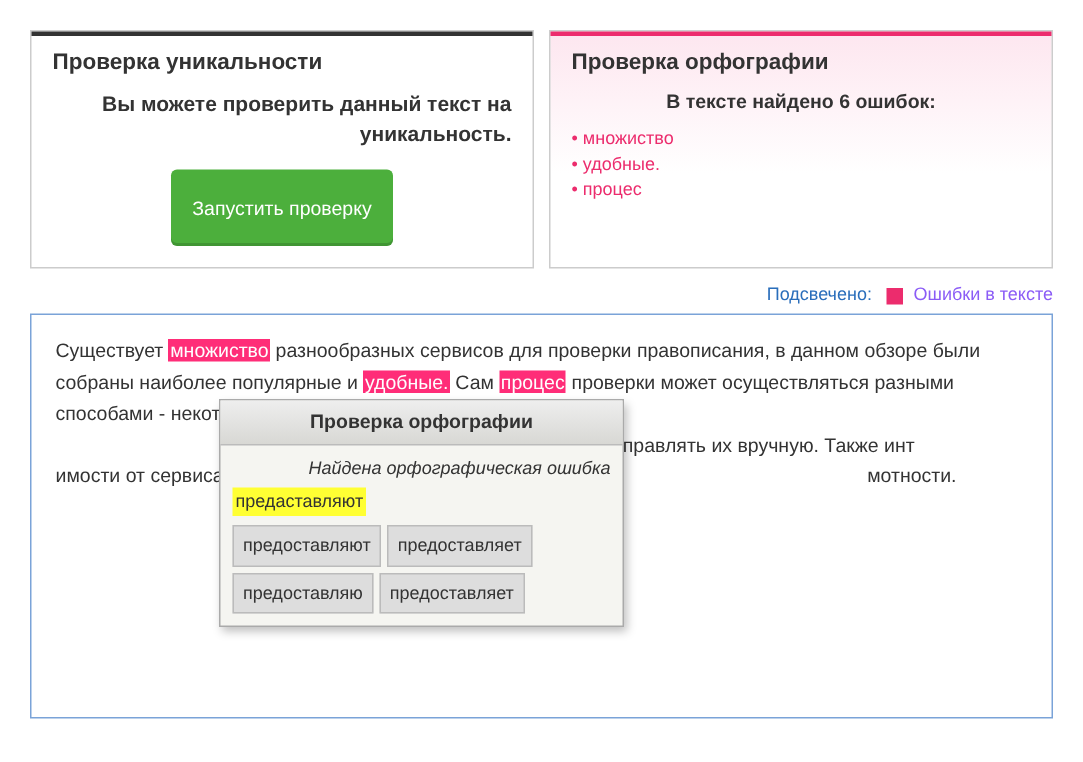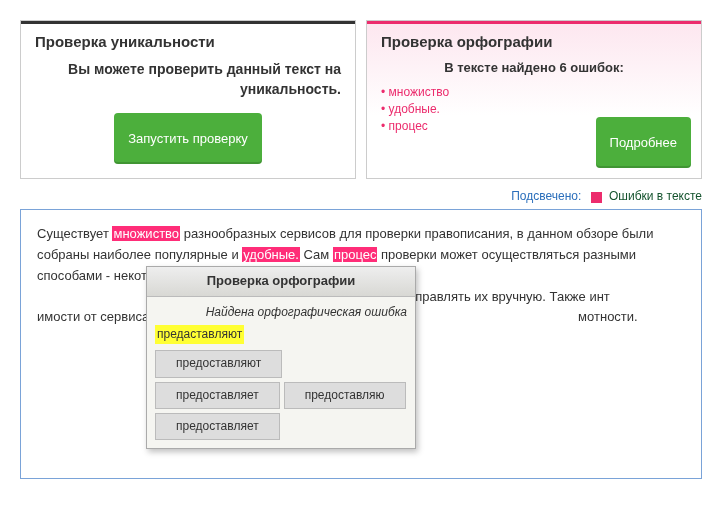--- a/index.html
+++ b/index.html
@@ -14,31 +14,31 @@
 .panel-right .sub { text-align: center; font-size: 13px; font-weight: bold; margin-bottom: 10px; }
 .btn { display: inline-block; border-radius: 4px; color: #fff; font-size: 13px; padding: 18px 14px; cursor: pointer; border: none; box-shadow: 0 -2px 0 rgba(0,0,0,0.15) inset; }
 .btn-green { background: #4caf3c; }
 .btn-row { text-align: center; }
 .errlist { list-style: none; margin-bottom: 6px; }
 .errlist li { color: #ec2c6d; font-size: 12px; margin: 3px 0; }
 .errlist li::before { content: "• "; color: #ec2c6d; }
 .btn-right { position: absolute; right: 10px; bottom: 10px; }
 .legend { text-align: right; font-size: 12px; margin-bottom: 6px; color: #2a6ebb; }
 .legend .sw { display: inline-block; width: 11px; height: 11px; background: #ec2c6d; vertical-align: middle; margin: 0 4px 0 6px; }
-.legend .lbl { color: #14532d; }
+.legend .lbl { color: #8b5cf6; }
 .textbox { border: 1px solid #7aa3d8; padding: 14px 16px; height: 270px; font-size: 13px; line-height: 1.6; position: relative; }
 .hl { background: #ff2d78; color: #fff; padding: 0 1px; }
 .popup { position: absolute; left: 125px; top: 56px; width: 270px; background: #f5f5f1; border: 1px solid #aaa; box-shadow: 2px 3px 6px rgba(0,0,0,0.25); font-size: 12px; }
 .popup-title { background: linear-gradient(#eee, #d8d8d4); padding: 4px 8px; font-weight: bold; font-size: 13px; border-bottom: 1px solid #bbb; text-align: center; }
 .popup-body { padding: 6px 8px 8px; }
 .popup-body .msg { font-style: italic; margin-bottom: 3px; text-align: right; }
 .popup-body .word { background: #ffff33; display: inline-block; padding: 0 2px; margin-bottom: 6px; }
 .popup-body .lab { margin-bottom: 4px; }
 .sugg { display: flex; flex-wrap: wrap; gap: 4px; }
-.sugg span { background: #ddd; border: 1px solid #bbb; padding: 3px 20px; cursor: pointer; font-size: 12px; }
+.sugg span { background: #ddd; border: 1px solid #bbb; padding: 3px 6px; cursor: pointer; font-size: 12px; }
 </style>
 </head>
 <body>
 
 <div class="panels">
   <div class="panel panel-left">
     <div class="bar"></div>
     <h3>Проверка уникальности</h3>
     <div class="sub">Вы можете проверить данный текст на уникальность.</div>
     <div class="btn-row">
@@ -47,21 +47,20 @@
   </div>
   <div class="panel panel-right">
     <div class="bar"></div>
     <h3>Проверка орфографии</h3>
     <div class="sub">В тексте найдено 6 ошибок:</div>
     <ul class="errlist">
       <li>множиство</li>
       <li>удобные.</li>
       <li>процес</li>
     </ul>
-    <button class="btn btn-green btn-right">Подробнее</button>
   </div>
 </div>
 
 <div class="legend">
   <span>Подсвечено:</span>
   <span class="sw"></span>
   <span class="lbl">Ошибки в тексте</span>
 </div>
 
 <div class="textbox">

